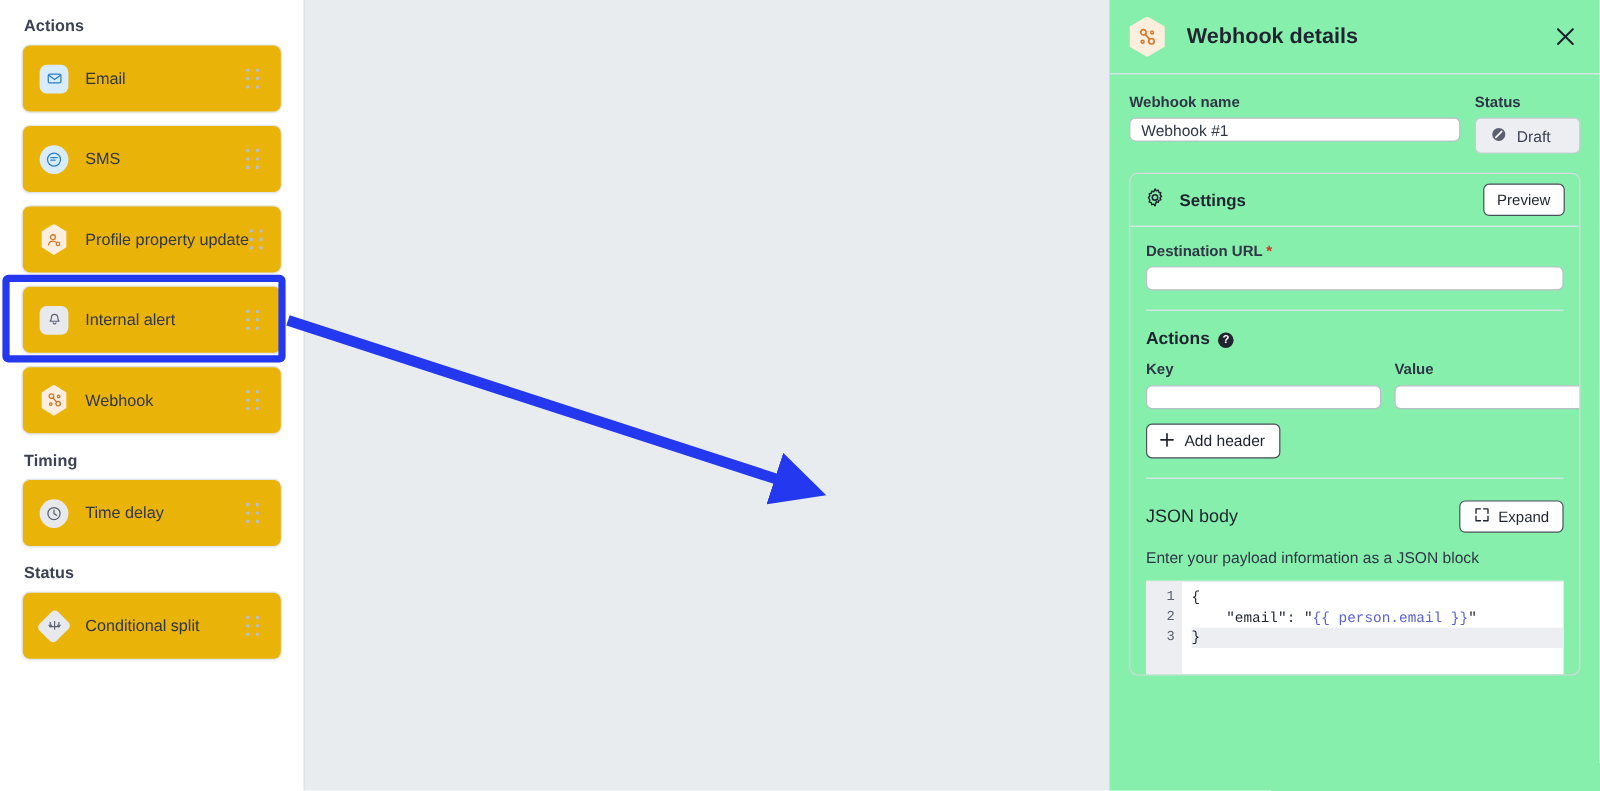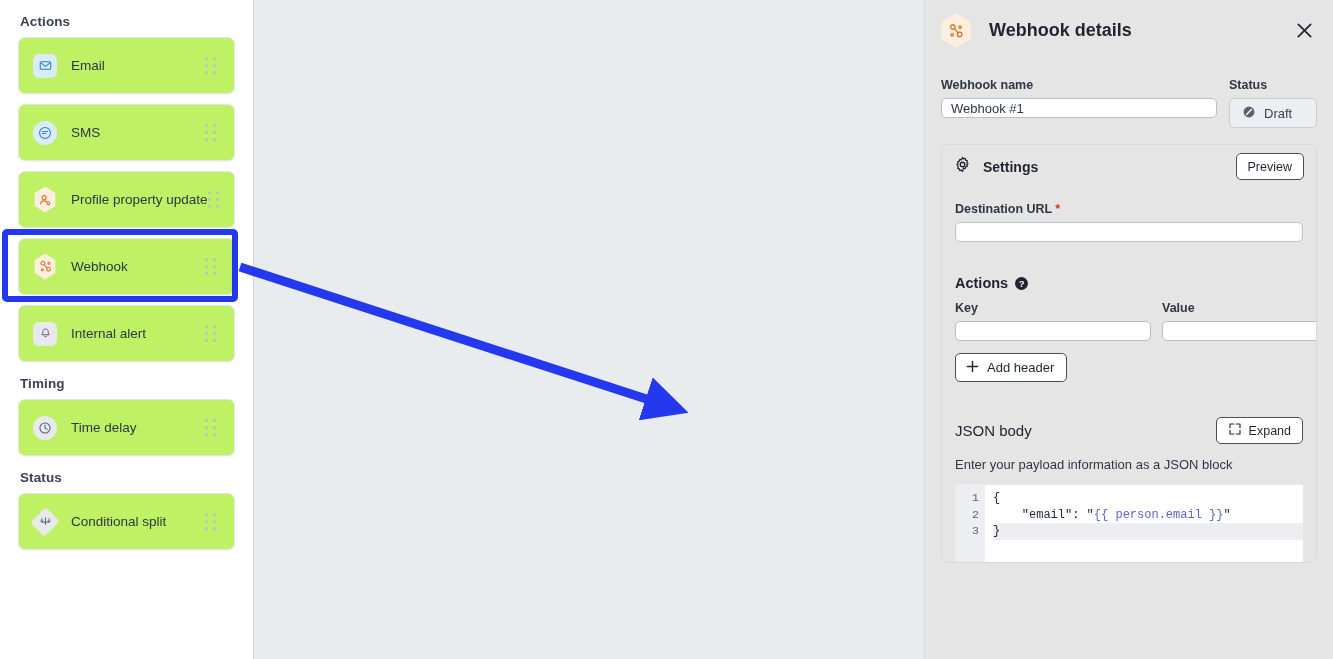--- a/index.html
+++ b/index.html
@@ -25,21 +25,21 @@
   .group-title {
     font-size: 13.5px;
     font-weight: bold;
     color: #3c4253;
     margin: 14px 0 8px 2px;
     letter-spacing: .1px;
   }
   .group-title.timing { }
   .palette-item {
     height: 57px;
-    background: #bef264;
+    background: #eab308;
     border: 1px solid #e2e5ea;
     border-radius: 7px;
     display: flex;
     align-items: center;
     padding: 0 12px;
     margin-bottom: 10px;
     box-shadow: 0 1px 1px rgba(16,24,40,.04);
     position: relative;
   }
   .palette-item .pi-icon {
@@ -110,21 +110,21 @@
     position: relative;
     background: #e9ecef;
     border-right: 1px solid #d6d9de;
     overflow: hidden;
   }
   .arrow-svg { position: absolute; left: 0; top: 0; pointer-events: none; z-index: 6; }
 
   
   .panel {
     width: 408px; flex: 0 0 408px; height: 659px;
-    background: #e5e5e5; position: relative; overflow: hidden;
+    background: #86efac; position: relative; overflow: hidden;
   }
   .panel-header {
     height: 62px; display: flex; align-items: center;
     padding: 0 16px 0 14px;
     border-bottom: 1px solid #e2e5ea;
   }
   .panel-header .ph-title {
     font-size: 18px; font-weight: bold; color: #1f2430; margin-left: 16px;
   }
   .close-x {
@@ -263,20 +263,40 @@
         <span class="chip-hex">
             <span class="hexbg"></span>
           <svg width="14" height="14" viewBox="0 0 16 16">
               <circle cx="7" cy="5.3" r="2.3" fill="none" stroke="#d4762a" stroke-width="1.2"></circle>
               <path d="M2.8 12.6c.4-2.3 2.2-3.6 4.2-3.6 1.3 0 2.4.5 3.2 1.3" fill="none" stroke="#d4762a" stroke-width="1.2" stroke-linecap="round"></path>
               <circle cx="11.8" cy="11.7" r="1.6" fill="none" stroke="#d4762a" stroke-width="1.2"></circle>
             </svg>
         </span>
       </span>
       <span class="pi-label">Profile property update</span>
+      <span class="drag-dots">
+          <i></i>
+          <i></i>
+          <i></i>
+          <i></i>
+          <i></i>
+          <i></i>
+        </span>
+    </div>
+
+    <div class="palette-item">
+      <span class="pi-icon">
+        <span class="chip-sq" style="background:#e7e9ed;">
+          <svg width="13" height="13" viewBox="0 0 16 16">
+              <path d="M8 2.4c-2 0-3.3 1.4-3.3 3.2 0 2.6-.9 3.4-1.3 3.9h9.2c-.4-.5-1.3-1.3-1.3-3.9 0-1.8-1.3-3.2-3.3-3.2z" fill="none" stroke="#5b6172" stroke-width="1.2" stroke-linejoin="round"></path>
+              <path d="M6.6 11.2a1.5 1.5 0 0 0 2.8 0" fill="none" stroke="#5b6172" stroke-width="1.2" stroke-linecap="round"></path>
+            </svg>
+        </span>
+      </span>
+      <span class="pi-label">Internal alert</span>
       <span class="drag-dots">
           <i></i>
           <i></i>
           <i></i>
           <i></i>
           <i></i>
           <i></i>
         </span>
     </div>
 
@@ -287,40 +307,20 @@
           <svg width="15" height="15" viewBox="0 0 16 16">
             <circle cx="5.2" cy="4.4" r="2" fill="none" stroke="#d4762a" stroke-width="1.2"></circle>
             <circle cx="11.2" cy="11" r="2" fill="none" stroke="#d4762a" stroke-width="1.2"></circle>
             <circle cx="11.6" cy="4.6" r="1.1" fill="none" stroke="#d4762a" stroke-width="1.1"></circle>
             <circle cx="4.6" cy="11.4" r="1.1" fill="none" stroke="#d4762a" stroke-width="1.1"></circle>
             <path d="M6.6 5.9 L9.8 9.6" stroke="#d4762a" stroke-width="1.2" stroke-linecap="round"></path>
           </svg>
         </span>
       </span>
       <span class="pi-label">Webhook</span>
-      <span class="drag-dots">
-          <i></i>
-          <i></i>
-          <i></i>
-          <i></i>
-          <i></i>
-          <i></i>
-        </span>
-    </div>
-
-    <div class="palette-item">
-      <span class="pi-icon">
-        <span class="chip-sq" style="background:#e7e9ed;">
-          <svg width="13" height="13" viewBox="0 0 16 16">
-              <path d="M8 2.4c-2 0-3.3 1.4-3.3 3.2 0 2.6-.9 3.4-1.3 3.9h9.2c-.4-.5-1.3-1.3-1.3-3.9 0-1.8-1.3-3.2-3.3-3.2z" fill="none" stroke="#5b6172" stroke-width="1.2" stroke-linejoin="round"></path>
-              <path d="M6.6 11.2a1.5 1.5 0 0 0 2.8 0" fill="none" stroke="#5b6172" stroke-width="1.2" stroke-linecap="round"></path>
-            </svg>
-        </span>
-      </span>
-      <span class="pi-label">Internal alert</span>
       <span class="drag-dots">
           <i></i>
           <i></i>
           <i></i>
           <i></i>
           <i></i>
           <i></i>
         </span>
     </div>
 

